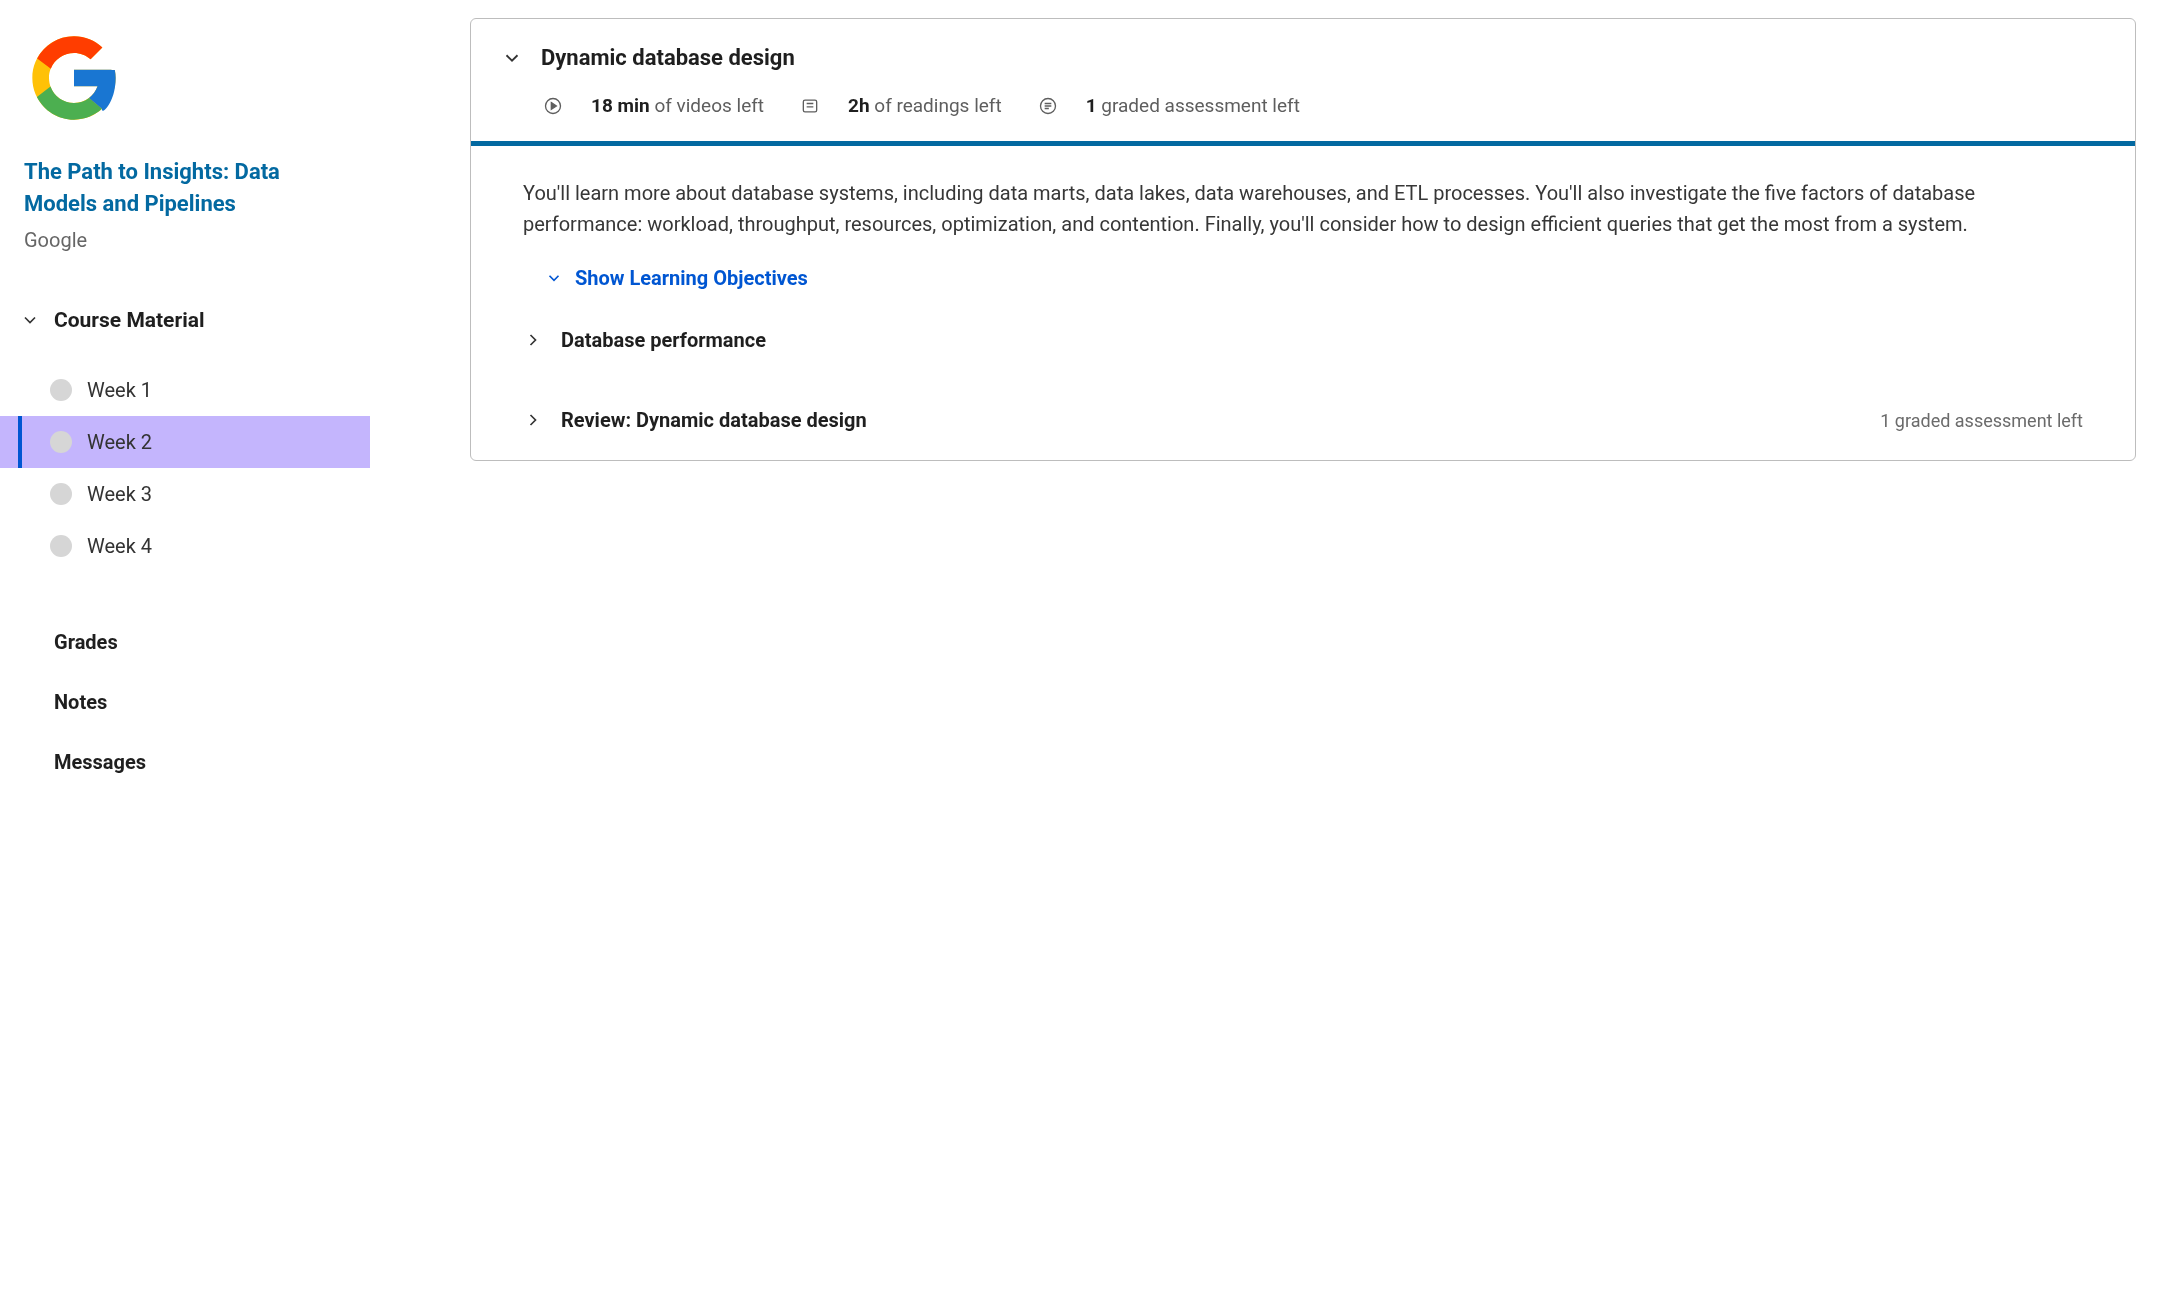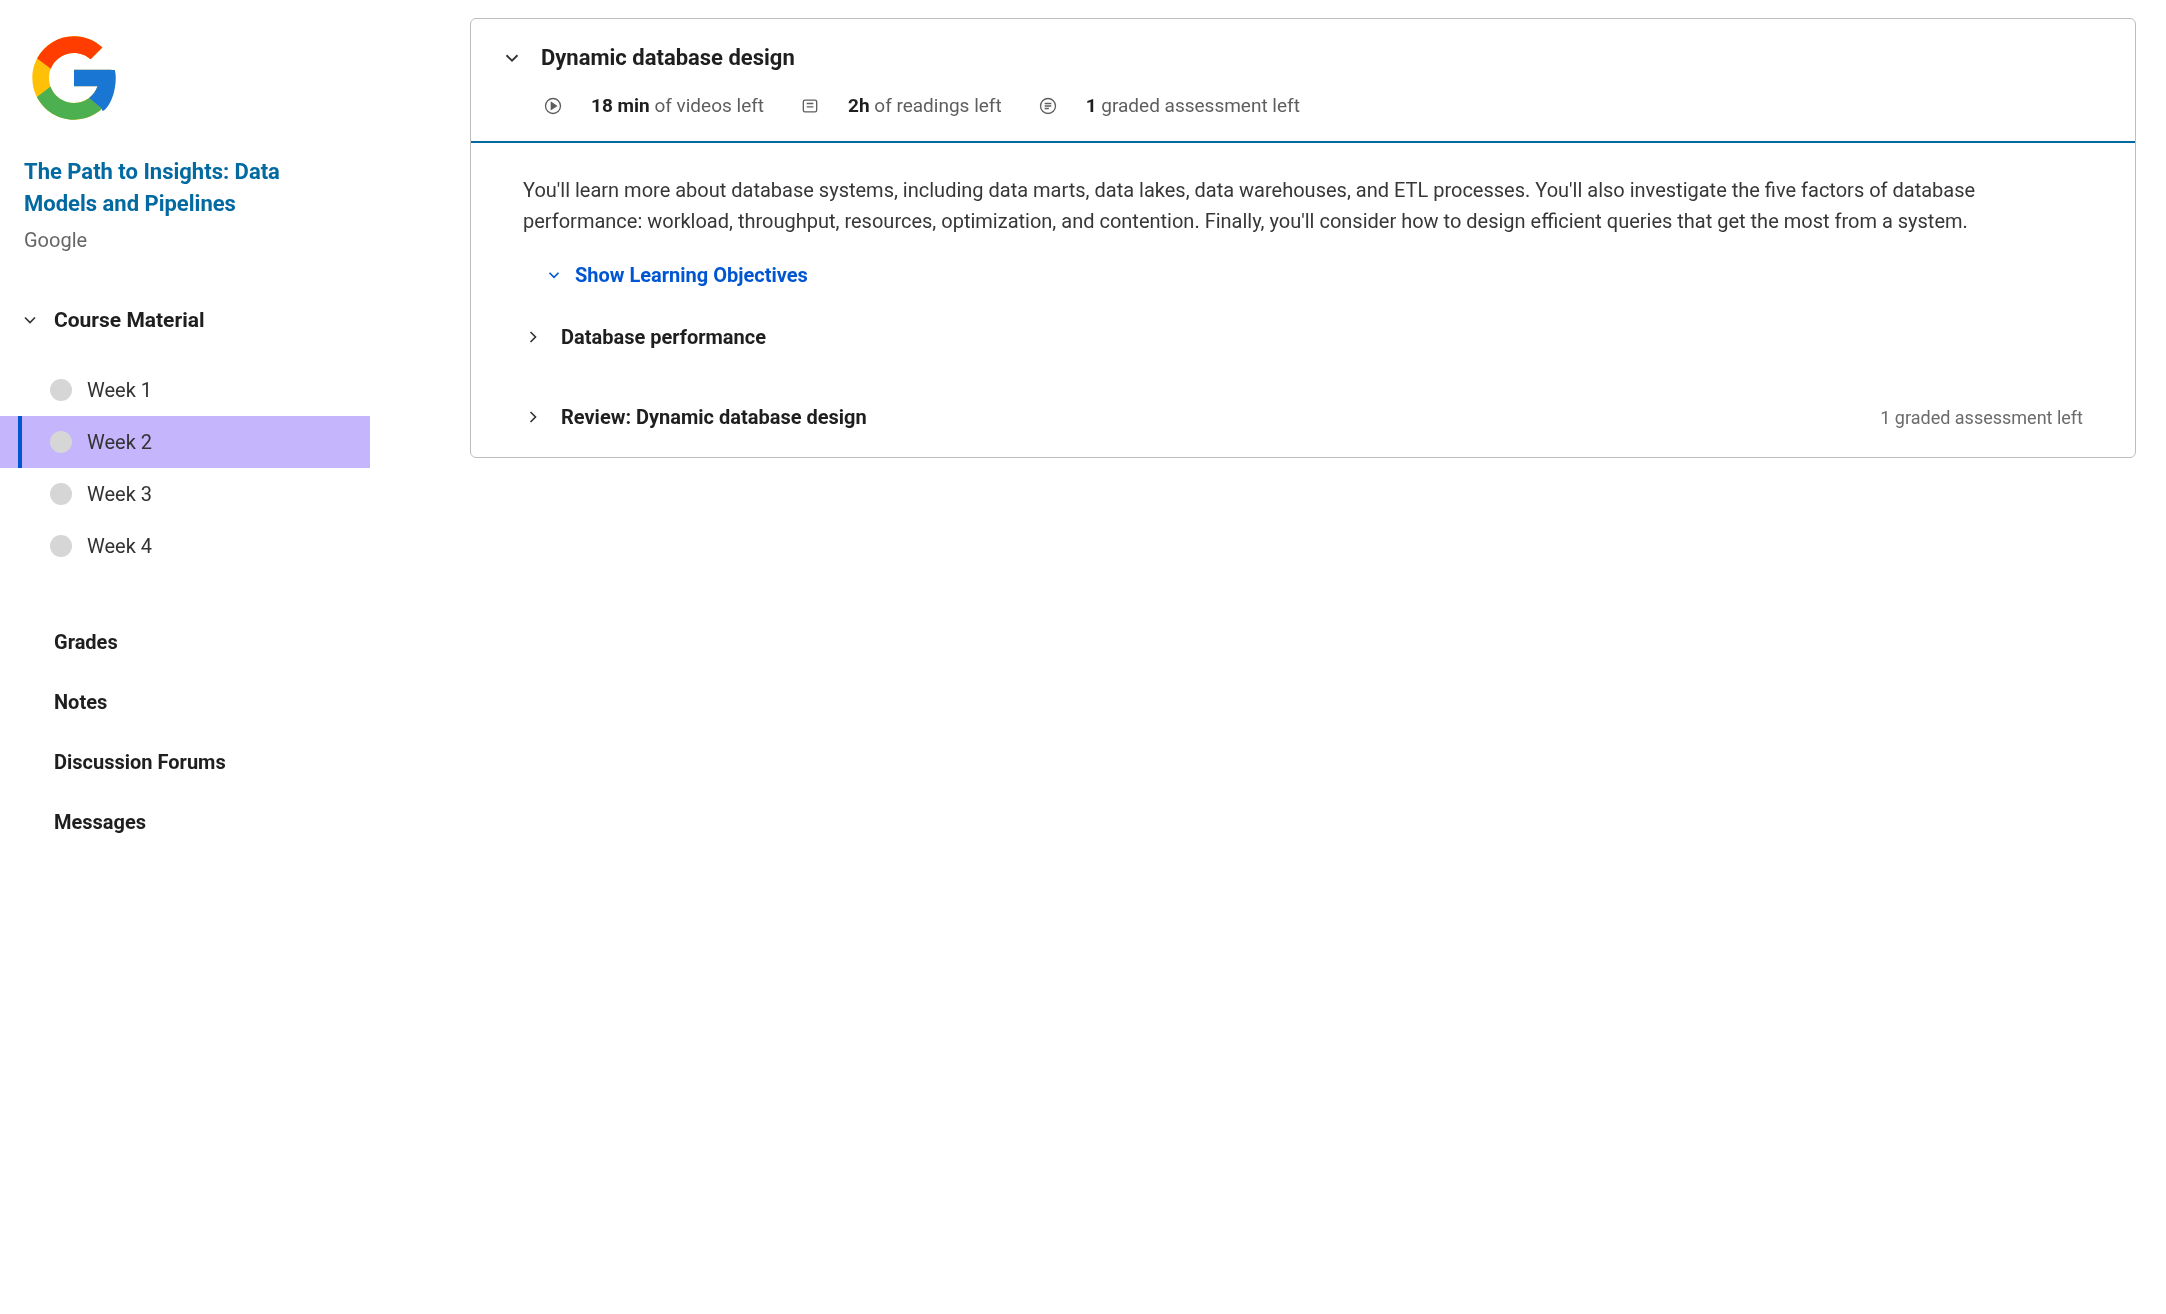--- a/index.html
+++ b/index.html
@@ -86,21 +86,21 @@
       flex: 1;
       padding: 18px 30px 30px 100px;
     }
     .module-card {
       border: 1px solid #bdbdbd;
       border-radius: 6px;
       overflow: hidden;
     }
     .module-header {
       padding: 26px 30px 24px 30px;
-      border-bottom: 2px solid #0369a1;
+      border-bottom: 5px solid #0369a1;
     }
     .module-title-row {
       display: flex;
       align-items: center;
       gap: 18px;
       cursor: pointer;
     }
     .module-title {
       font-size: 22px;
       font-weight: 700;
@@ -195,21 +195,20 @@
       <span>Week 3</span>
     </li>
     <li class="week-item">
       <span class="week-dot"></span>
       <span>Week 4</span>
     </li>
   </ul>
 
   <div class="nav-link">Grades</div>
   <div class="nav-link">Notes</div>
-  <div class="nav-link">Discussion Forums</div>
   <div class="nav-link">Messages</div>
 </aside>
 
 <main class="main">
   <div class="module-card">
 
     <div class="module-header">
       <div class="module-title-row">
         <svg width="22" height="22" viewBox="0 0 24 24" fill="none" stroke="#333" stroke-width="2">
             <polyline points="6 9 12 15 18 9"></polyline>

